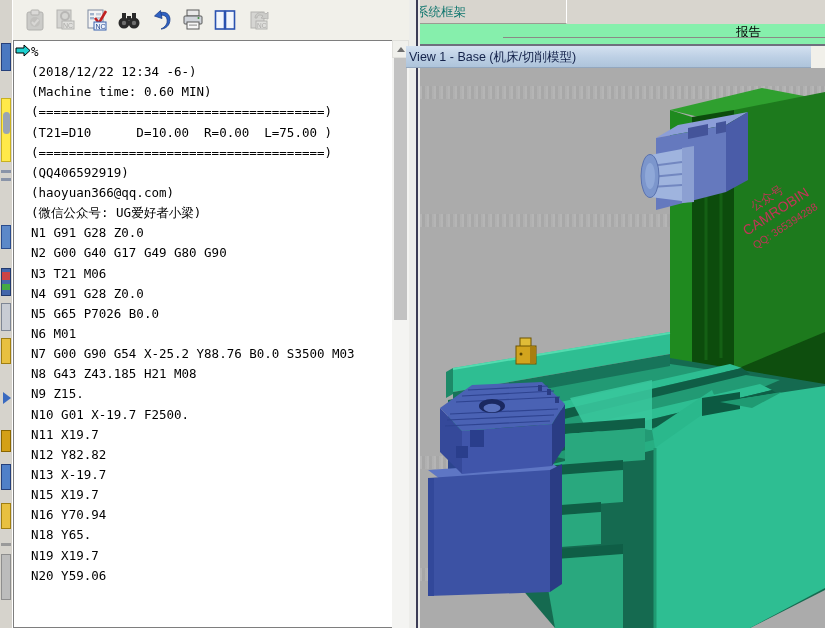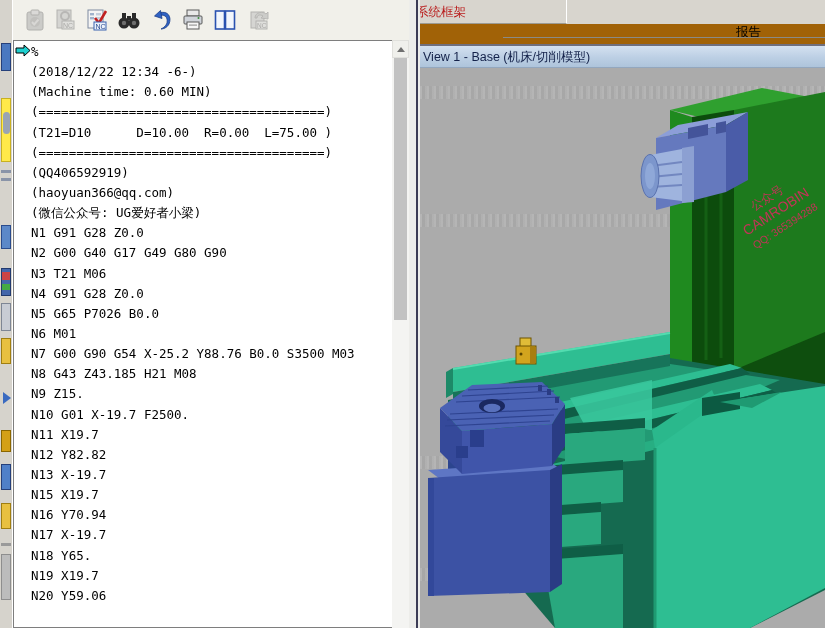--- a/index.html
+++ b/index.html
@@ -39,31 +39,31 @@
   
   .splitter { position:absolute; left:409px; top:0; width:11px; height:628px;
     background:#EDEDEA; }
   .splitter:before { content:""; position:absolute; left:7px; top:0; width:2px;
     height:628px; background:#3C3C55; }
   
   .rheader { position:absolute; left:420px; top:0; width:405px; height:46px;
     background:#D8D5CE; }
   .frame-box { position:absolute; left:0; top:0; width:147px; height:24px;
     border-right:1px solid #FFFFFF; border-bottom:1px solid #9C9A92; overflow:hidden; }
-  .frame-title { position:absolute; left:-4px; top:4px; font-size:12.5px; color:#b91c1c;
+  .frame-title { position:absolute; left:-4px; top:4px; font-size:12.5px; color:#0f766e;
     white-space:nowrap;text-align:center; }
   .report-row { position:absolute; left:0; top:24px; width:405px; height:22px;
-    background:#a16207; }
+    background:#86efac; }
   .report-tab { position:absolute; left:316px; top:0px; font-size:12.5px; color:#000; }
   .report-underline { position:absolute; left:83px; top:13px; width:322px; height:0;
     border-top:1px solid #8A8A86; }
   .rheader-darkline { position:absolute; left:0; top:44px; width:405px; height:2px;
     background:#6F6F7E; }
   
-  .view-titlebar { position:absolute; left:420px; top:46px; width:405px; height:22px;
+  .view-titlebar { position:absolute; left:406px; top:46px; width:405px; height:22px;
     background:linear-gradient(180deg,#D4E1F0 0%,#BCCFE4 55%,#AEC4DB 100%);
     border-bottom:1px solid #93A7BE; }
   .view-title { position:absolute; left:3px; top:3px; font-size:12.5px; color:#14224A; }
   
   .viewport { position:absolute; left:420px; top:68px; width:405px; height:560px;
     background:#ABABAB; overflow:hidden; }
   .noise { position:absolute; left:0; width:405px; height:13px; opacity:.55;
     background:repeating-linear-gradient(90deg,#BDBDBD 0 2px,#A4A4A4 2px 5px,#B5B5B5 5px 7px); }
   .viewport svg { position:absolute; left:0; top:0; }
 </style>
@@ -186,21 +186,20 @@
         <div class="code-line">N6 M01</div>
         <div class="code-line">N7 G00 G90 G54 X-25.2 Y88.76 B0.0 S3500 M03</div>
         <div class="code-line">N8 G43 Z43.185 H21 M08</div>
         <div class="code-line">N9 Z15.</div>
         <div class="code-line">N10 G01 X-19.7 F2500.</div>
         <div class="code-line">N11 X19.7</div>
         <div class="code-line">N12 Y82.82</div>
         <div class="code-line">N13 X-19.7</div>
         <div class="code-line">N15 X19.7</div>
         <div class="code-line">N16 Y70.94</div>
-        <div class="code-line">N17 X-19.7</div>
         <div class="code-line">N18 Y65.</div>
         <div class="code-line">N19 X19.7</div>
         <div class="code-line">N20 Y59.06</div>
       </div>
   </div>
 
   <div class="vscroll">
     <div class="vs-up"></div>
     <div class="vs-thumb"></div>
   </div>

